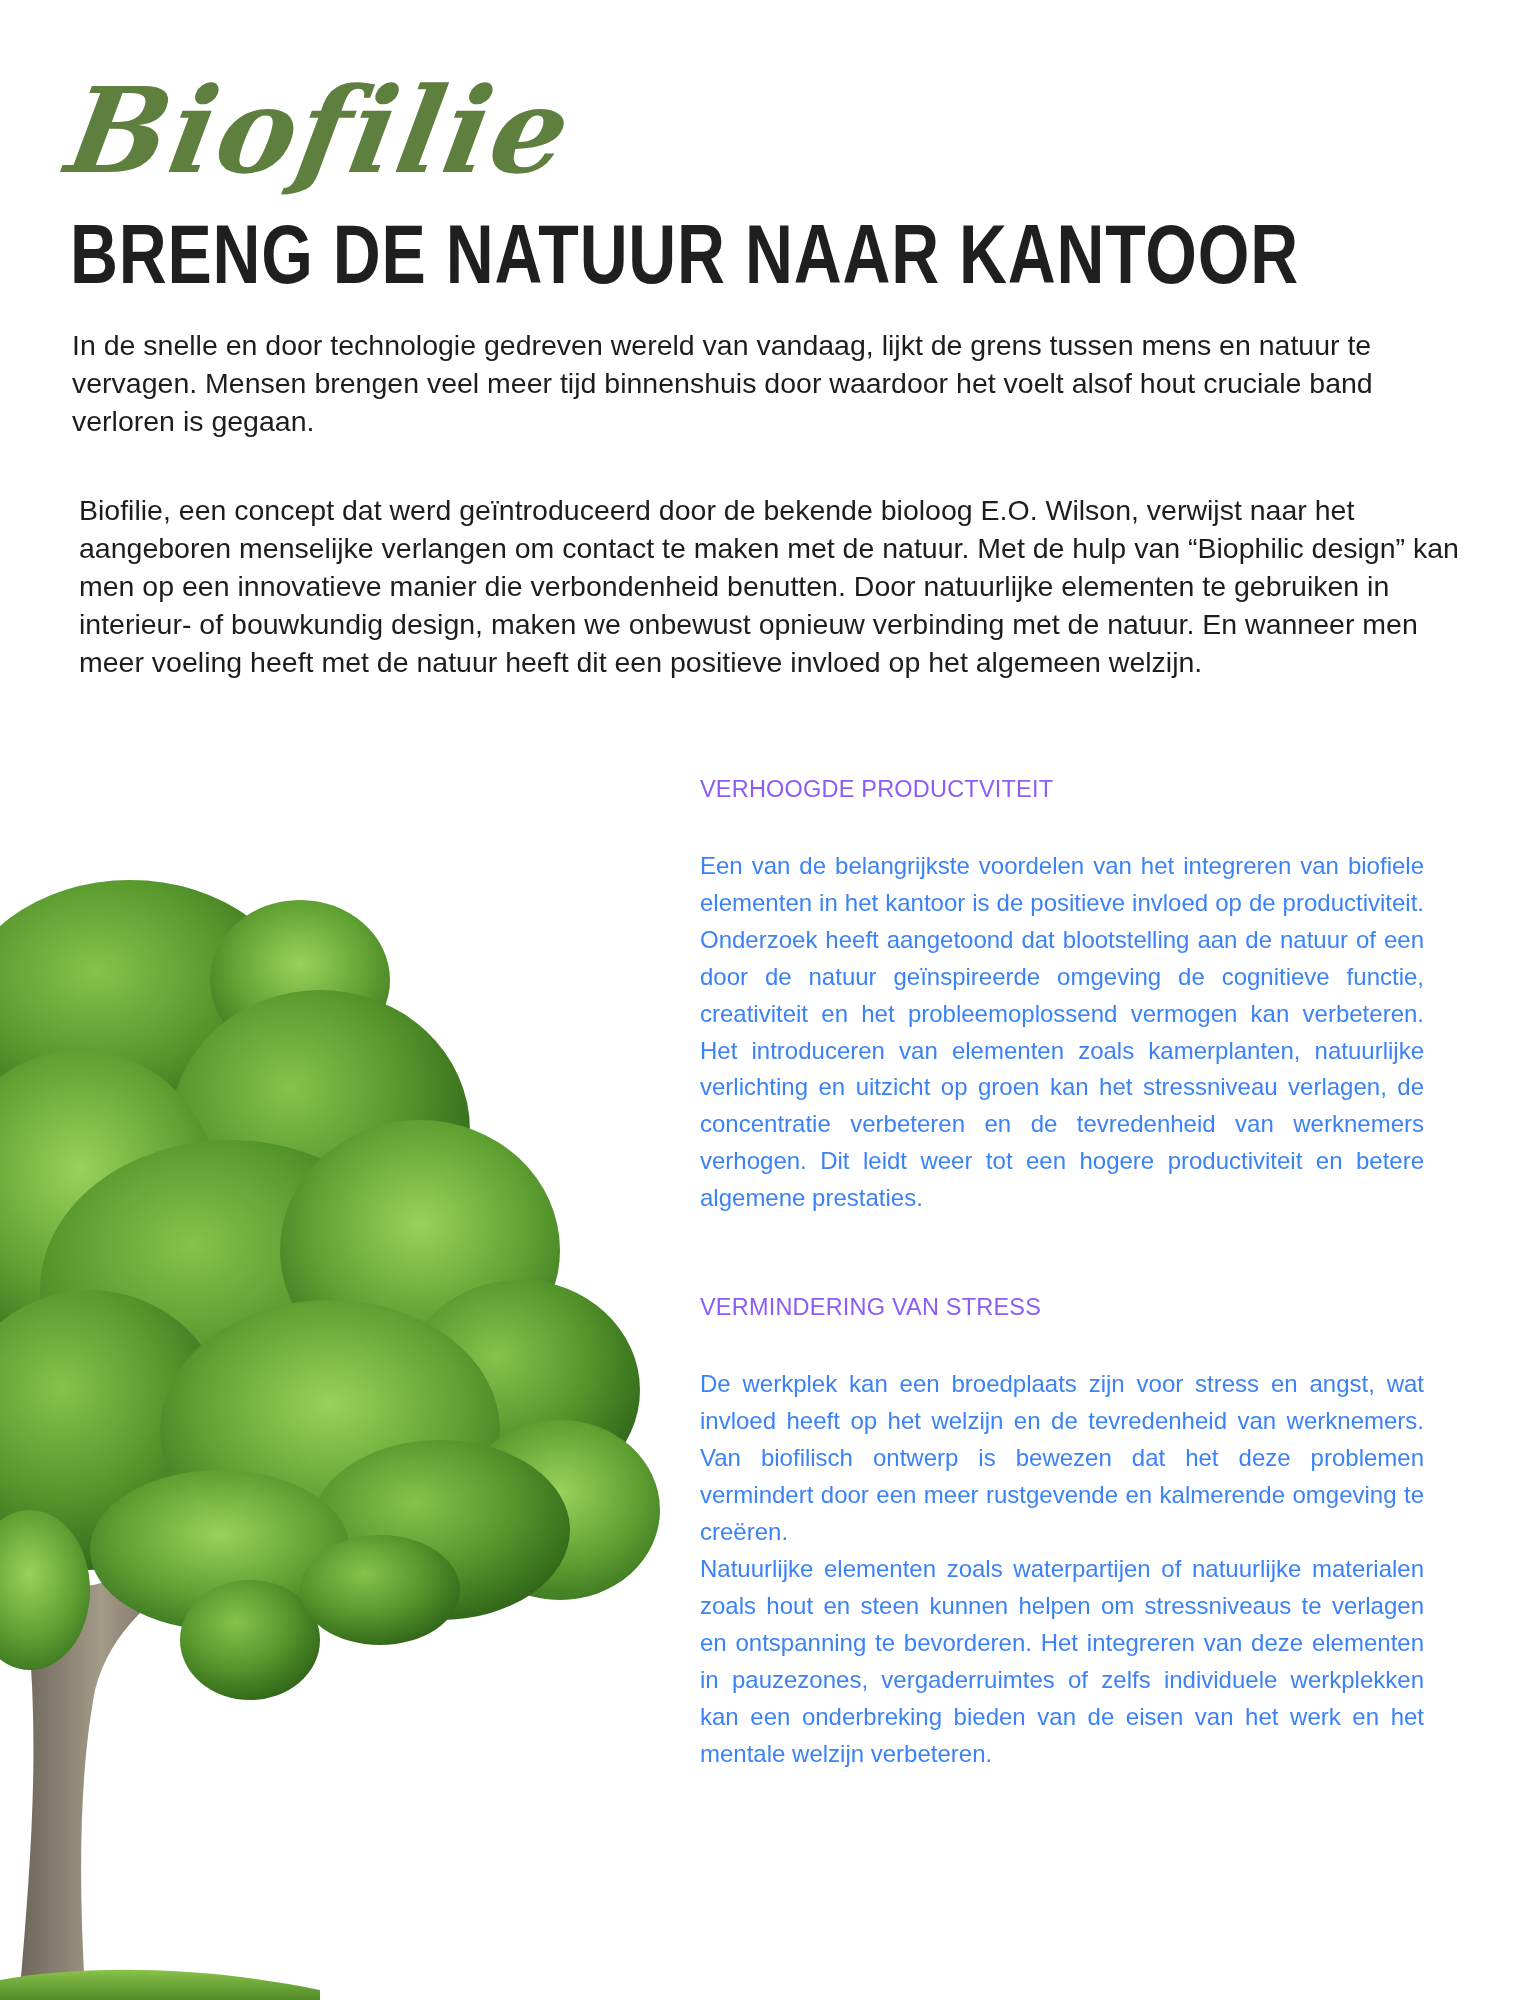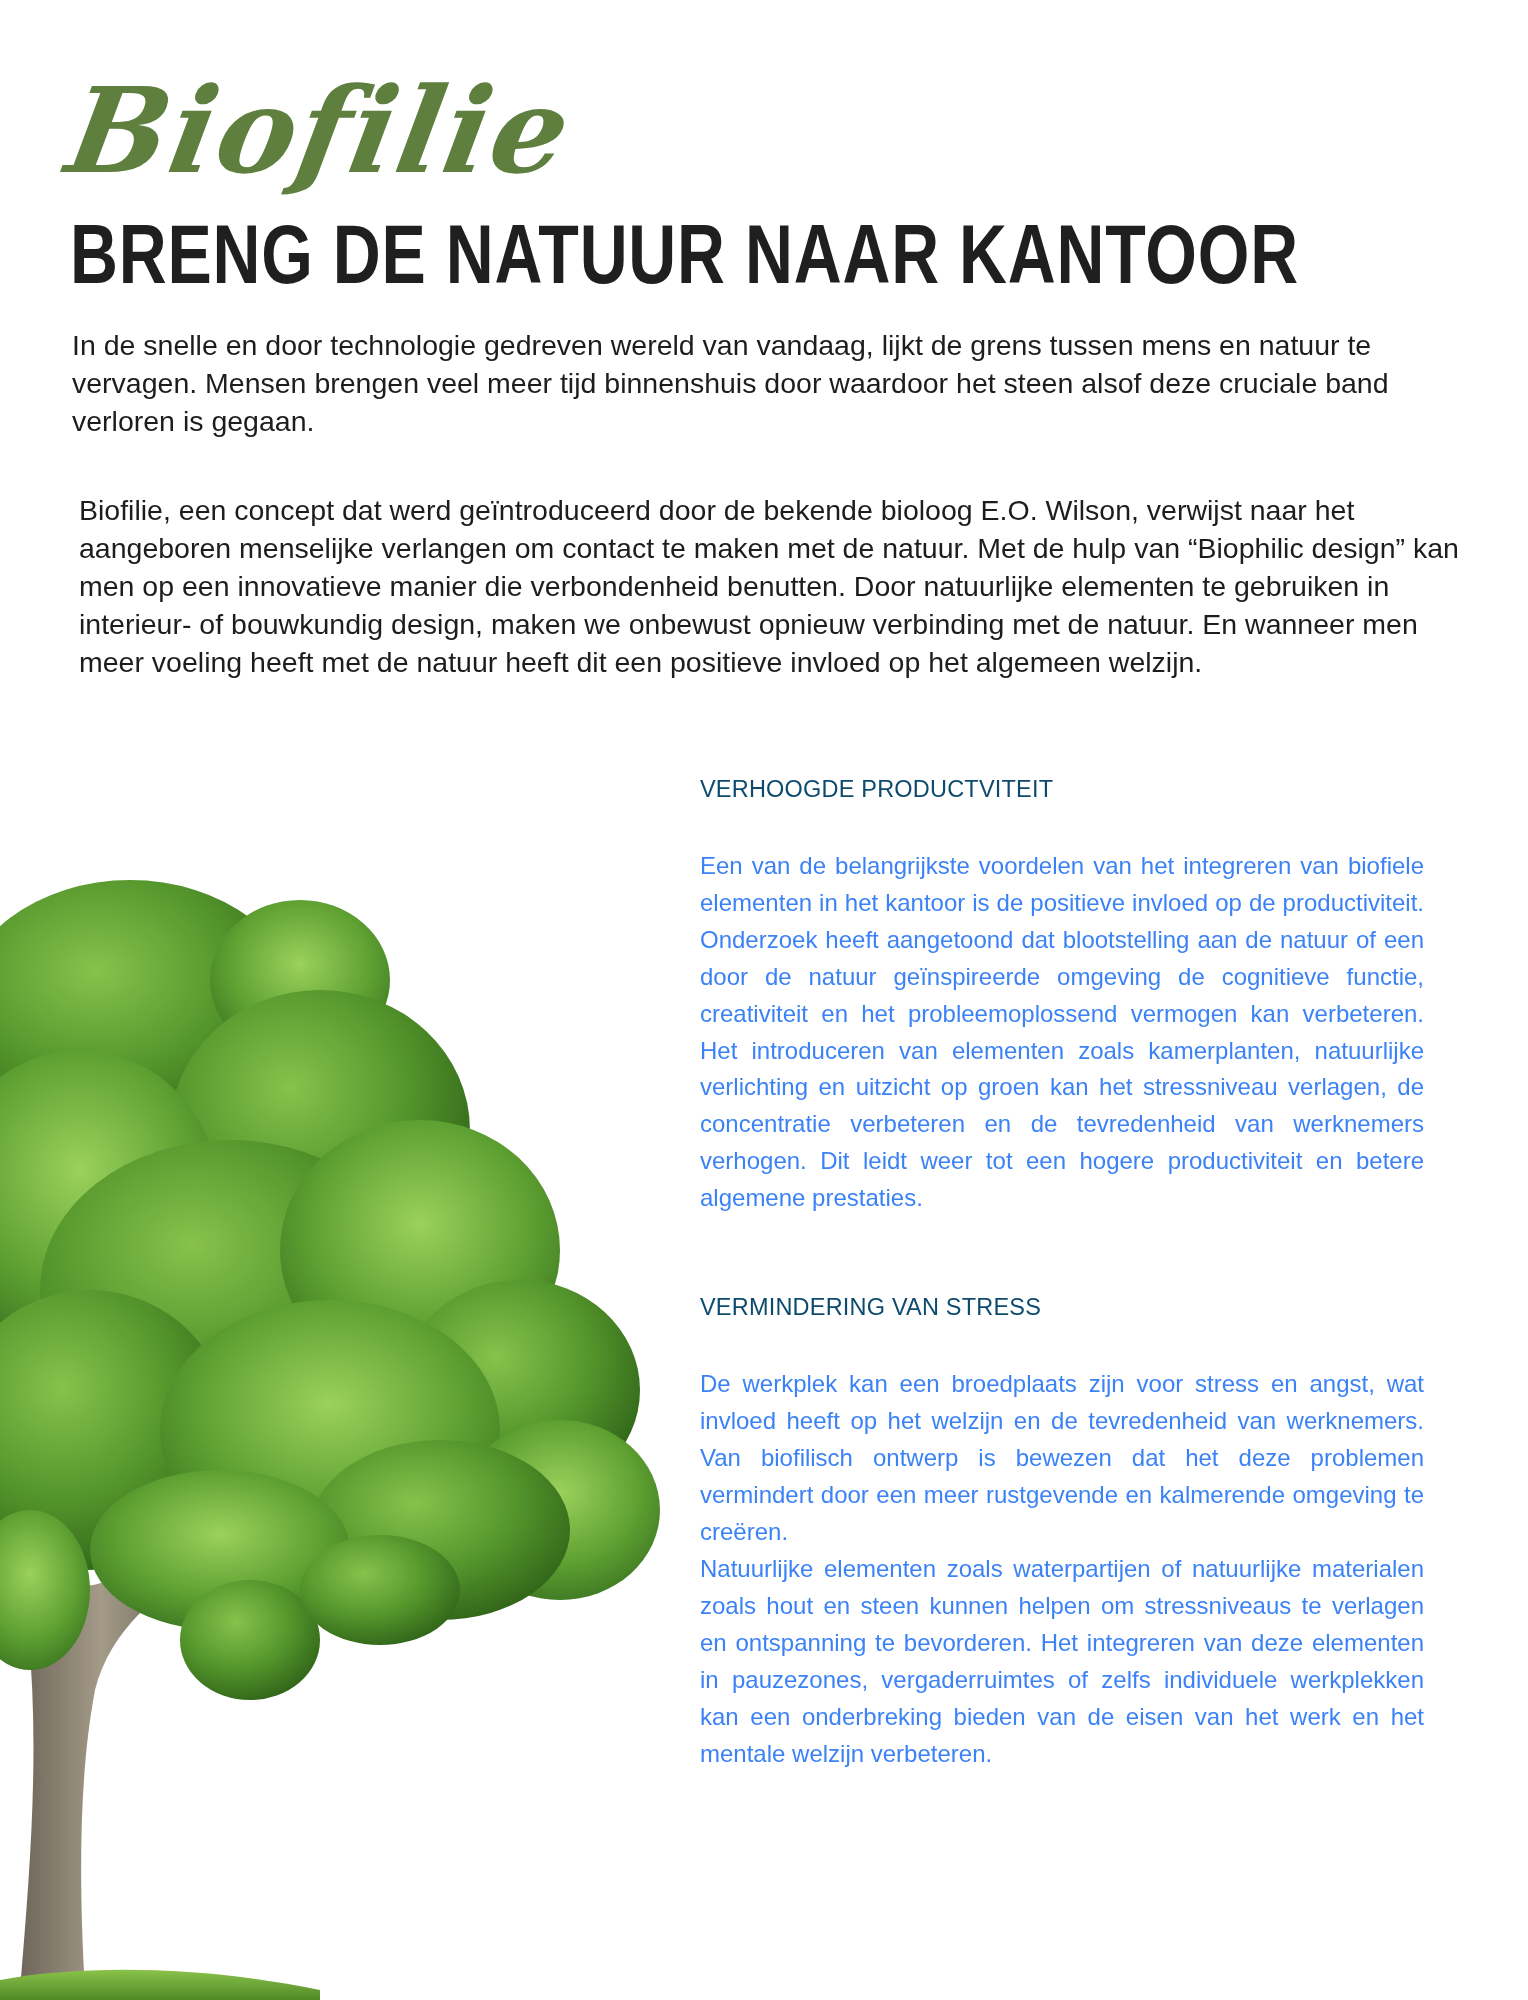--- a/index.html
+++ b/index.html
@@ -64,21 +64,21 @@
       color: #1d1d1d;
       margin: 0;
     }
     .intro-1 { top: 326px; }
     .intro-2 { top: 491px; margin-left: 7px; }
     .section-heading {
       position: absolute;
       left: 700px;
       font-size: 23.5px;
       line-height: 30px;
-      color: #0c4a6e;
+      color: #8b5cf6;
       margin: 0;
       font-weight: normal;
       letter-spacing: 0.2px;
     }
     .sh-1 { top: 774px; }
     .sh-2 { top: 1292px; }
 
     .body-text {
       position: absolute;
       left: 700px;
@@ -154,21 +154,21 @@
       <ellipse cx="30" cy="720" rx="60" ry="80" fill="url(#leafB)"></ellipse>
       <ellipse cx="380" cy="720" rx="80" ry="55" fill="url(#leafA)"></ellipse>
     </g>
 
     <path d="M0 1110 C80 1095 200 1095 320 1120 L320 1130 L0 1130 Z" fill="url(#grassG)"></path>
   </svg>
 
   <div class="script-title">Biofilie</div>
   <h1 class="main-heading" style="margin:0;">BRENG DE NATUUR NAAR KANTOOR</h1>
 
-  <p class="intro intro-1">In de snelle en door technologie gedreven wereld van vandaag, lijkt de grens tussen mens en natuur te vervagen. Mensen brengen veel meer tijd binnenshuis door waardoor het steen alsof deze cruciale band verloren is gegaan.</p>
+  <p class="intro intro-1">In de snelle en door technologie gedreven wereld van vandaag, lijkt de grens tussen mens en natuur te vervagen. Mensen brengen veel meer tijd binnenshuis door waardoor het voelt alsof hout cruciale band verloren is gegaan.</p>
   <p class="intro intro-2">Biofilie, een concept dat werd geïntroduceerd door de bekende bioloog E.O. Wilson, verwijst naar het aangeboren menselijke verlangen om contact te maken met de natuur. Met de hulp van “Biophilic design” kan men op een innovatieve manier die verbondenheid benutten. Door natuurlijke elementen te gebruiken in interieur- of bouwkundig design, maken we onbewust opnieuw verbinding met de natuur. En wanneer men meer voeling heeft met de natuur heeft dit een positieve invloed op het algemeen welzijn.</p>
 
   <h2 class="section-heading sh-1">VERHOOGDE PRODUCTVITEIT</h2>
   <p class="body-text bt-1">Een van de belangrijkste voordelen van het integreren van biofiele elementen in het kantoor is de positieve invloed op de productiviteit. Onderzoek heeft aangetoond dat blootstelling aan de natuur of een door de natuur geïnspireerde omgeving de cognitieve functie, creativiteit en het probleemoplossend vermogen kan verbeteren. Het introduceren van elementen zoals kamerplanten, natuurlijke verlichting en uitzicht op groen kan het stressniveau verlagen, de concentratie verbeteren en de tevredenheid van werknemers verhogen. Dit leidt weer tot een hogere productiviteit en betere algemene prestaties.</p>
 
   <h2 class="section-heading sh-2">VERMINDERING VAN STRESS</h2>
   <p class="body-text bt-2">De werkplek kan een broedplaats zijn voor stress en angst, wat invloed heeft op het welzijn en de tevredenheid van werknemers. Van biofilisch ontwerp is bewezen dat het deze problemen vermindert door een meer rustgevende en kalmerende omgeving te creëren.</p>
   <p class="body-text bt-3">Natuurlijke elementen zoals waterpartijen of natuurlijke materialen zoals hout en steen kunnen helpen om stressniveaus te verlagen en ontspanning te bevorderen. Het integreren van deze elementen in pauzezones, vergaderruimtes of zelfs individuele werkplekken kan een onderbreking bieden van de eisen van het werk en het mentale welzijn verbeteren.</p>
 
 </div>

